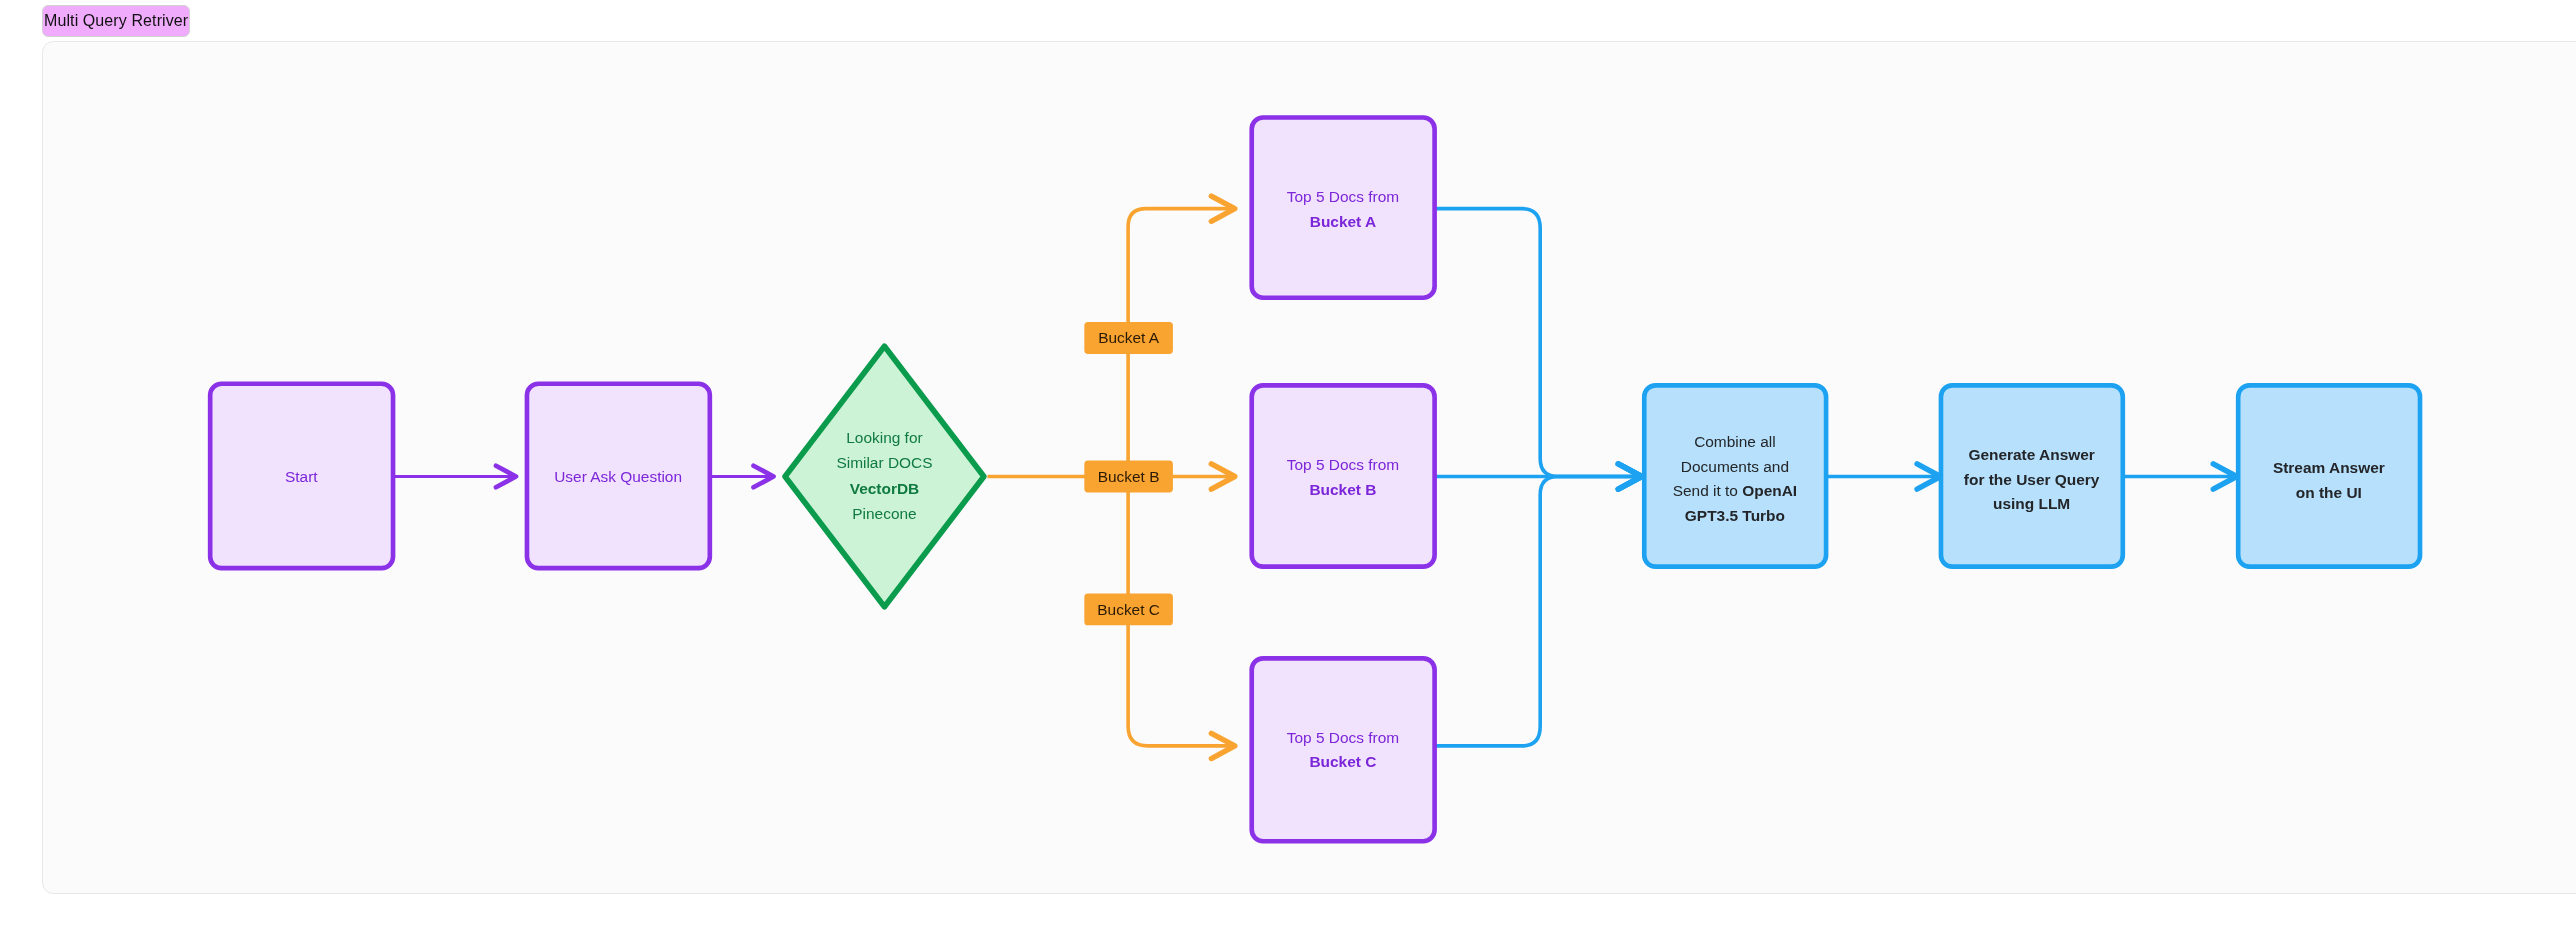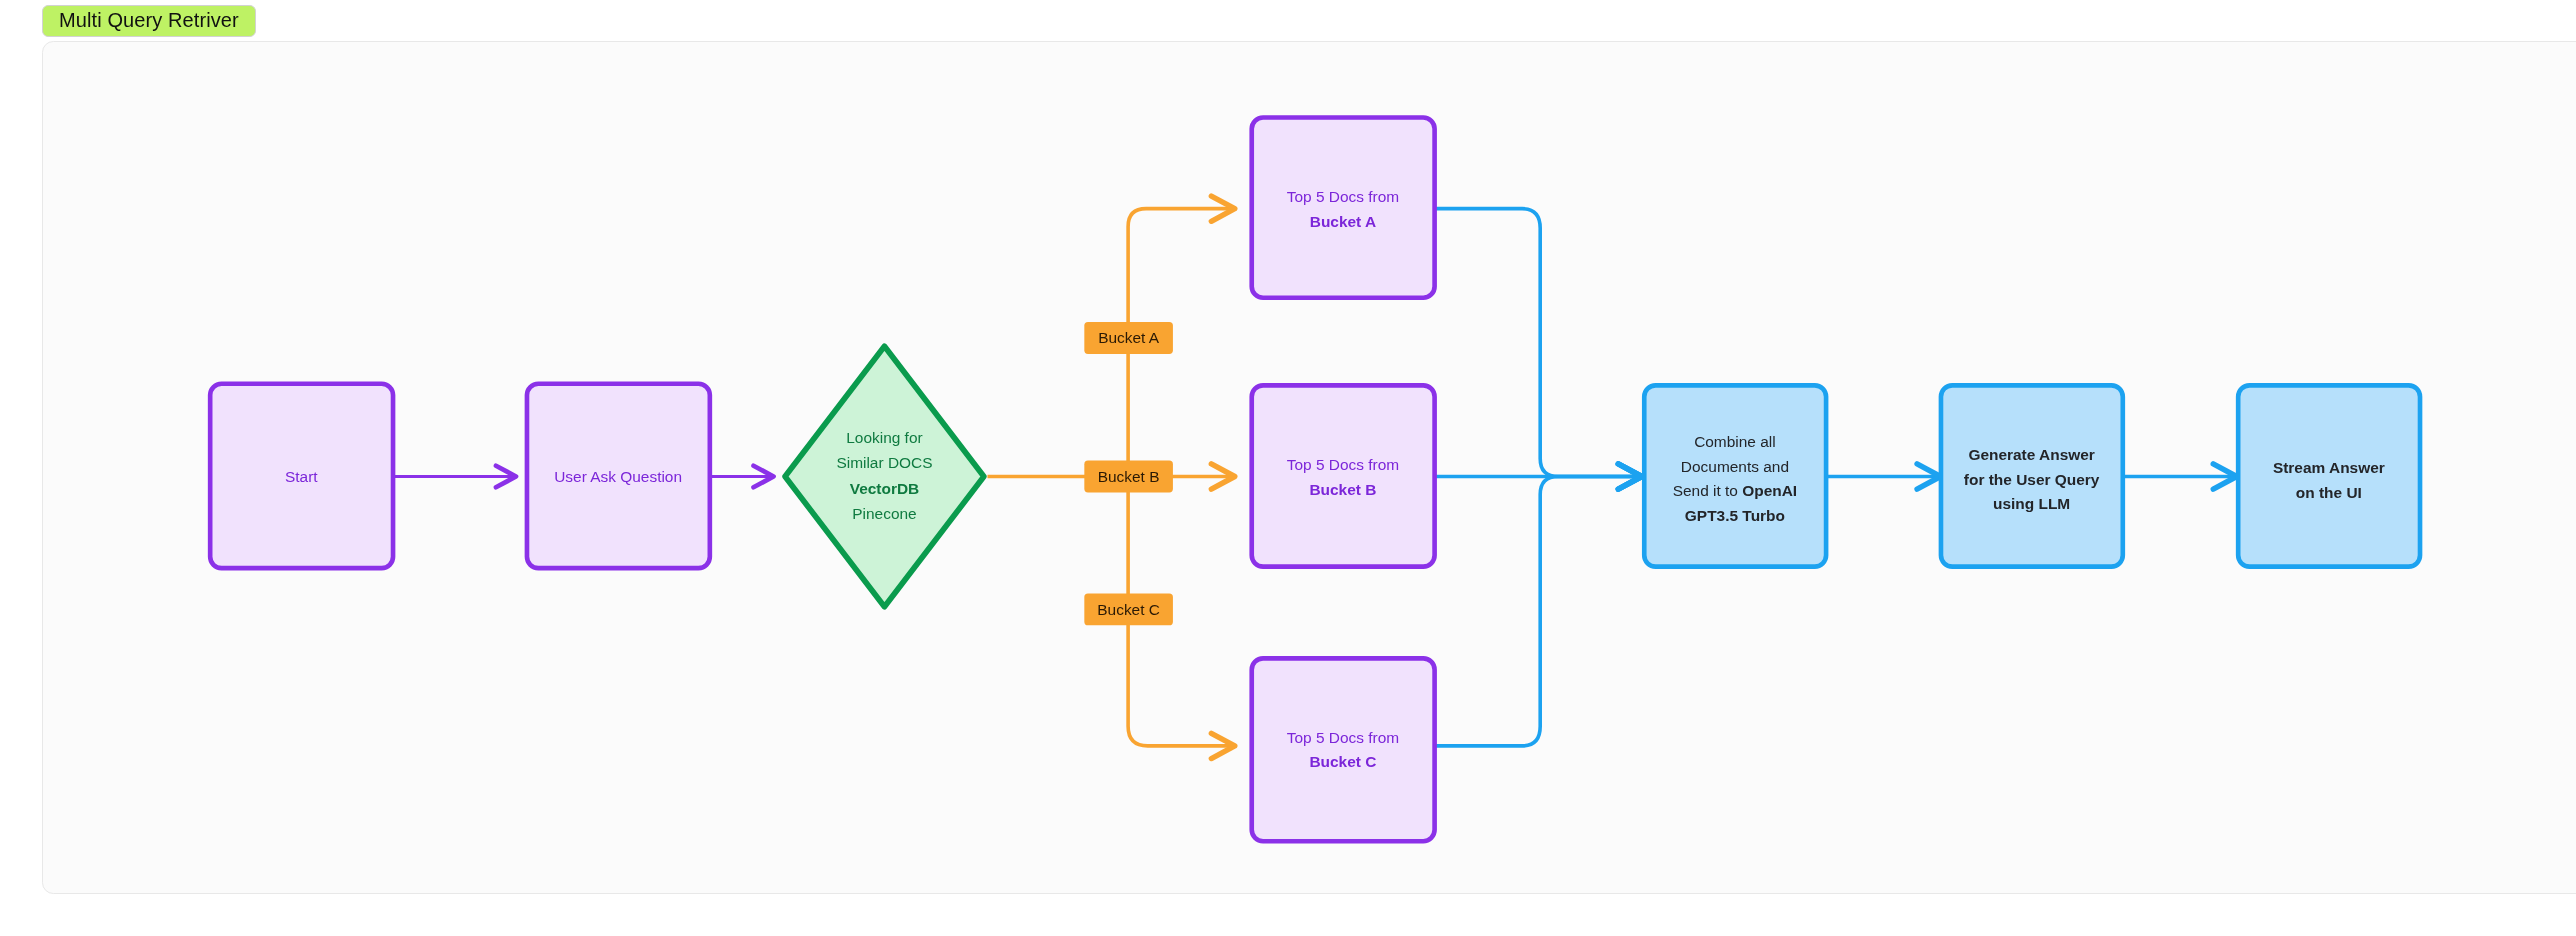--- a/index.html
+++ b/index.html
@@ -16,27 +16,27 @@
     overflow: hidden;
   }
   
   #title-tab {
     position: absolute;
     left: 42px;
     top: 4.6px;
     height: 32px;
     display: flex;
     align-items: center;
-    padding: 0 16px;
-    background: #bef264;
+    padding: 0 1px;
+    background: #f0abfc;
     border: 0.5px solid #d2d2d2;
     border-radius: 6.2px;
     box-sizing: border-box;
     color: #111111;
-    font-size: 20px;
+    font-size: 16px;
     letter-spacing: 0.1px;
     white-space: nowrap;
   }
   
   #canvas-frame {
     position: absolute;
     left: 42px;
     top: 41px;
     width: 2608px;
     height: 853px;

